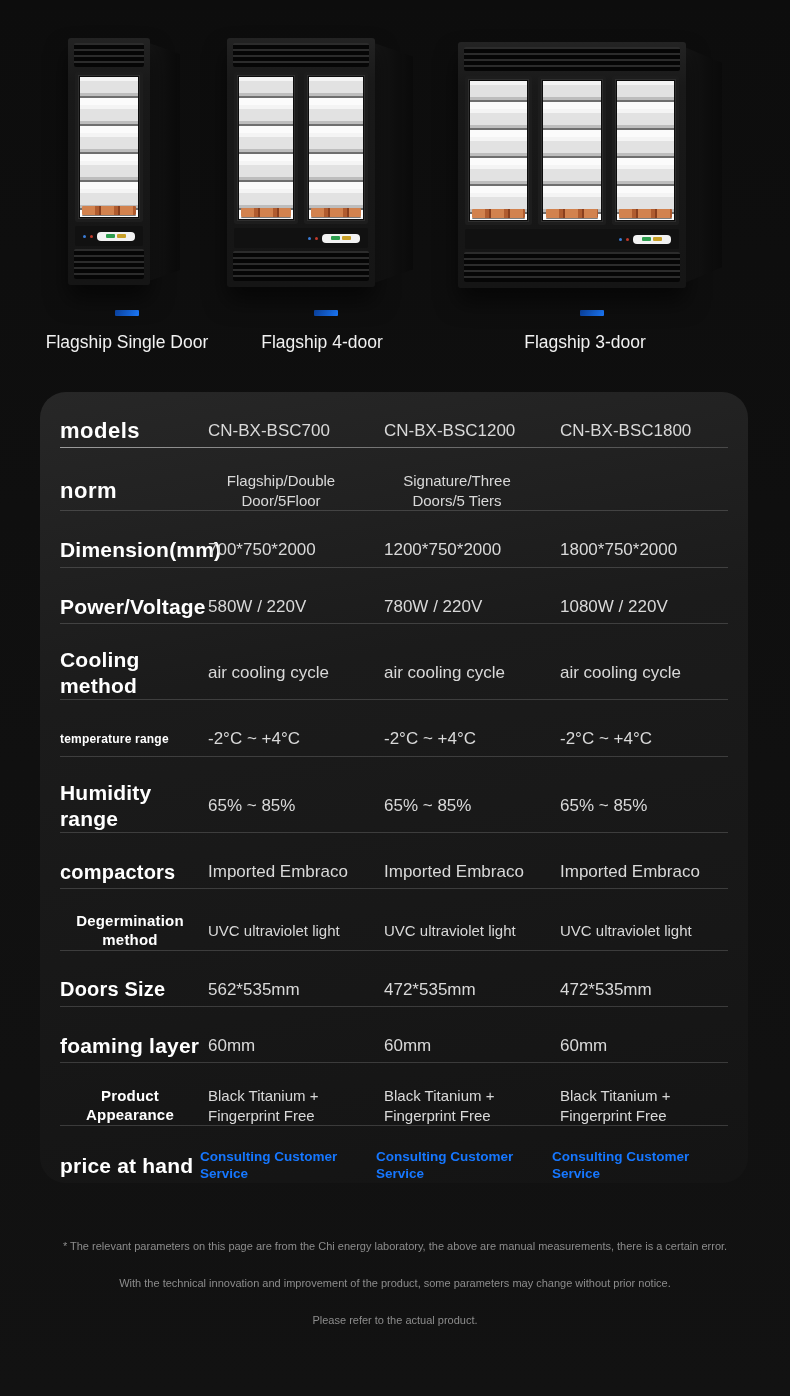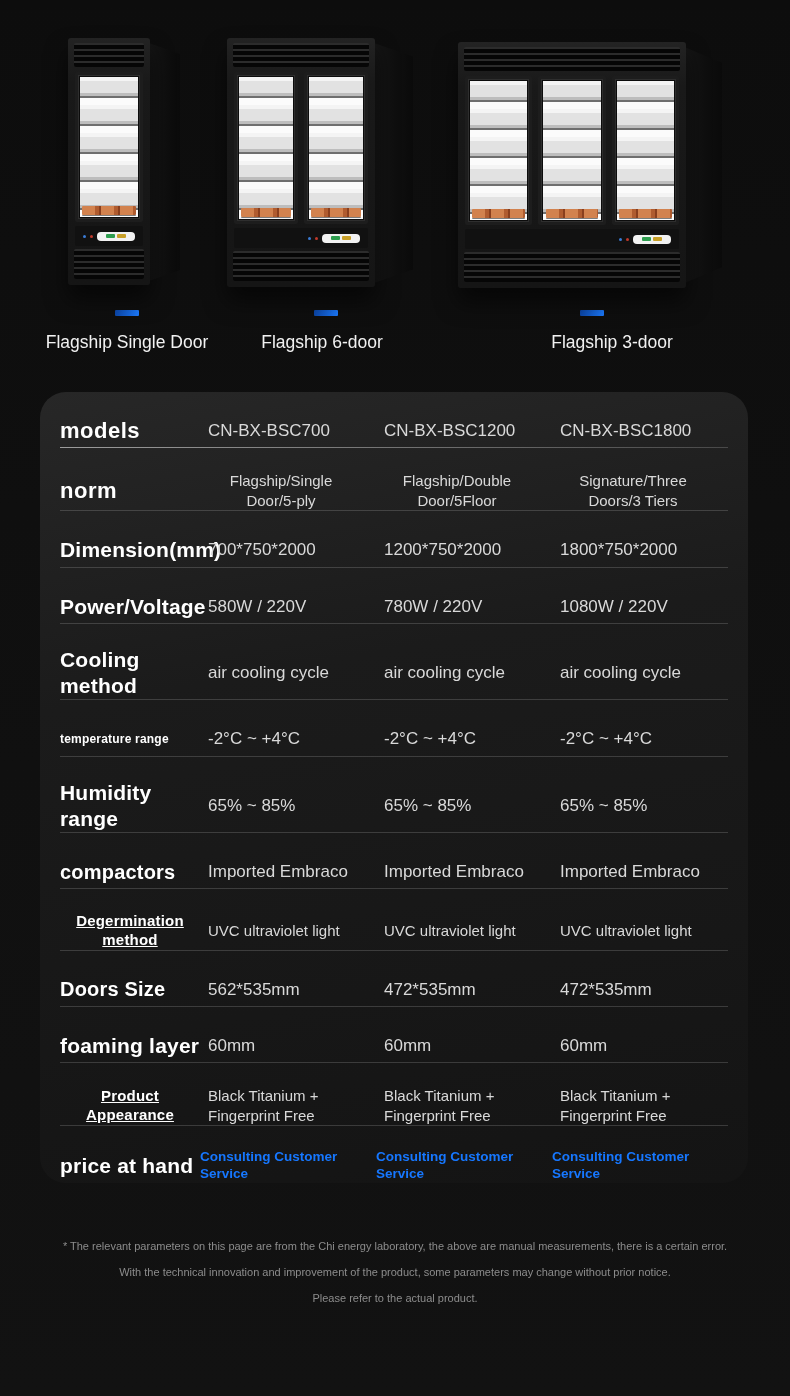--- a/index.html
+++ b/index.html
@@ -96,37 +96,37 @@
   .trow:last-child{border-bottom:none;}
   .trow.r-models{border-bottom:1px solid transparent;
     border-image:linear-gradient(90deg,rgba(255,255,255,.55),rgba(255,255,255,.18)) 1;}
   .tlabel{
     color:#ffffff;font-size:21px;font-weight:700;
     white-space:pre-line;line-height:1.25;letter-spacing:.2px;
   }
   .tlabel.big{font-size:22px;font-weight:600;letter-spacing:.5px;}
   .tlabel.mid{font-size:20px;font-weight:600;}
   .tlabel.small{font-size:12px;}
-  .tlabel.centered{text-align:center;font-size:15px;text-decoration:underline;}
+  .tlabel.centered{text-align:center;font-size:15px;}
   .tval{
     color:#d9d9d9;font-size:17px;font-weight:400;
     padding-left:8px;white-space:pre-line;line-height:1.3;
   }
   .tval.sm{font-size:15px;}
   .tval.centerv{text-align:center;padding-left:0;padding-right:14px;}
   .tval.link{
     color:#1677ff;font-weight:700;font-size:13.5px;
     text-align:left;padding-left:0;padding-right:14px;line-height:1.25;
     cursor:pointer;
   }
 
   
   .footer{
     position:absolute;left:0;top:1240px;width:790px;
-    display:flex;flex-direction:column;align-items:center;gap:13px;
+    display:flex;flex-direction:column;align-items:center;gap:24px;
   }
   .footer-line{color:#8c8c8c;font-size:11px;line-height:1.2;text-align:center;}
 </style>
 </head>
 <body>
 
 <div class="products">
 
   <div class="cabinet" style="left:68px;top:38px;">
     <div class="cab-side" style="width:34px;height:240px;right:-30px;clip-path:polygon(0 0,100% 5%,100% 95%,0 100%);"></div>
@@ -204,41 +204,39 @@
       </div>
       <div class="vent bottom"></div>
     </div>
   </div>
 
   <span class="reflect-bar" style="left:127px;"></span>
   <span class="reflect-bar" style="left:326px;"></span>
   <span class="reflect-bar" style="left:592px;"></span>
 
   <span class="product-label" style="left:127px;">Flagship Single Door</span>
-  <span class="product-label" style="left:322px;">Flagship 6-door</span>
-  <span class="product-label" style="left:612px;">Flagship 3-door</span>
+  <span class="product-label" style="left:322px;">Flagship 4-door</span>
+  <span class="product-label" style="left:585px;">Flagship 3-door</span>
 </div>
 
 <div class="card">
 
   <div class="trow r-models">
     <div class="tlabel big">models</div>
     <div class="tval">CN-BX-BSC700</div>
     <div class="tval">CN-BX-BSC1200</div>
     <div class="tval">CN-BX-BSC1800</div>
   </div>
 
   <div class="trow">
     <div class="tlabel big">norm</div>
-    <div class="tval sm centerv">Flagship/Single
-Door/5-ply</div>
     <div class="tval sm centerv">Flagship/Double
 Door/5Floor</div>
     <div class="tval sm centerv">Signature/Three
-Doors/3 Tiers</div>
+Doors/5 Tiers</div>
   </div>
 
   <div class="trow">
     <div class="tlabel">Dimension(mm)</div>
     <div class="tval">700*750*2000</div>
     <div class="tval">1200*750*2000</div>
     <div class="tval">1800*750*2000</div>
   </div>
 
   <div class="trow">

